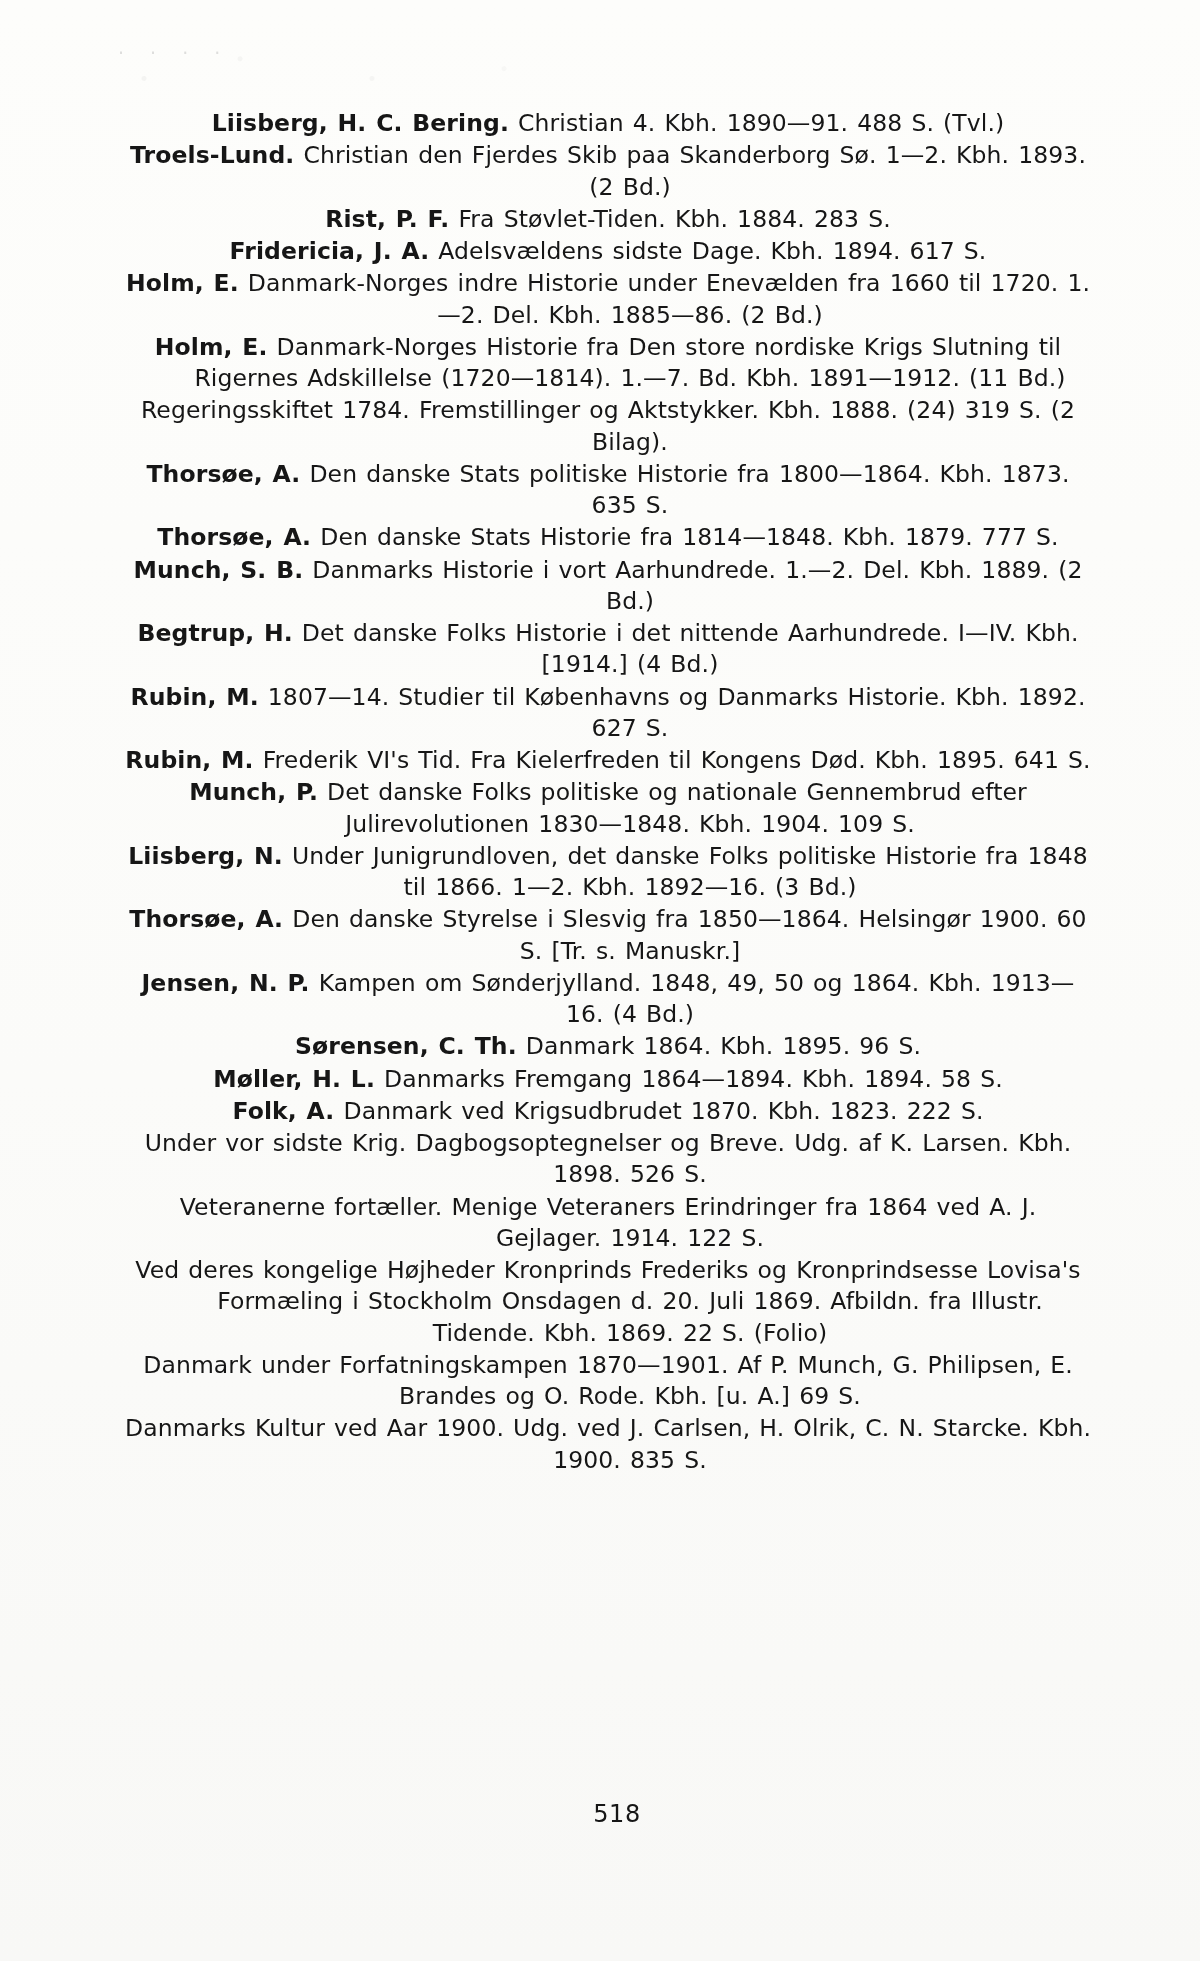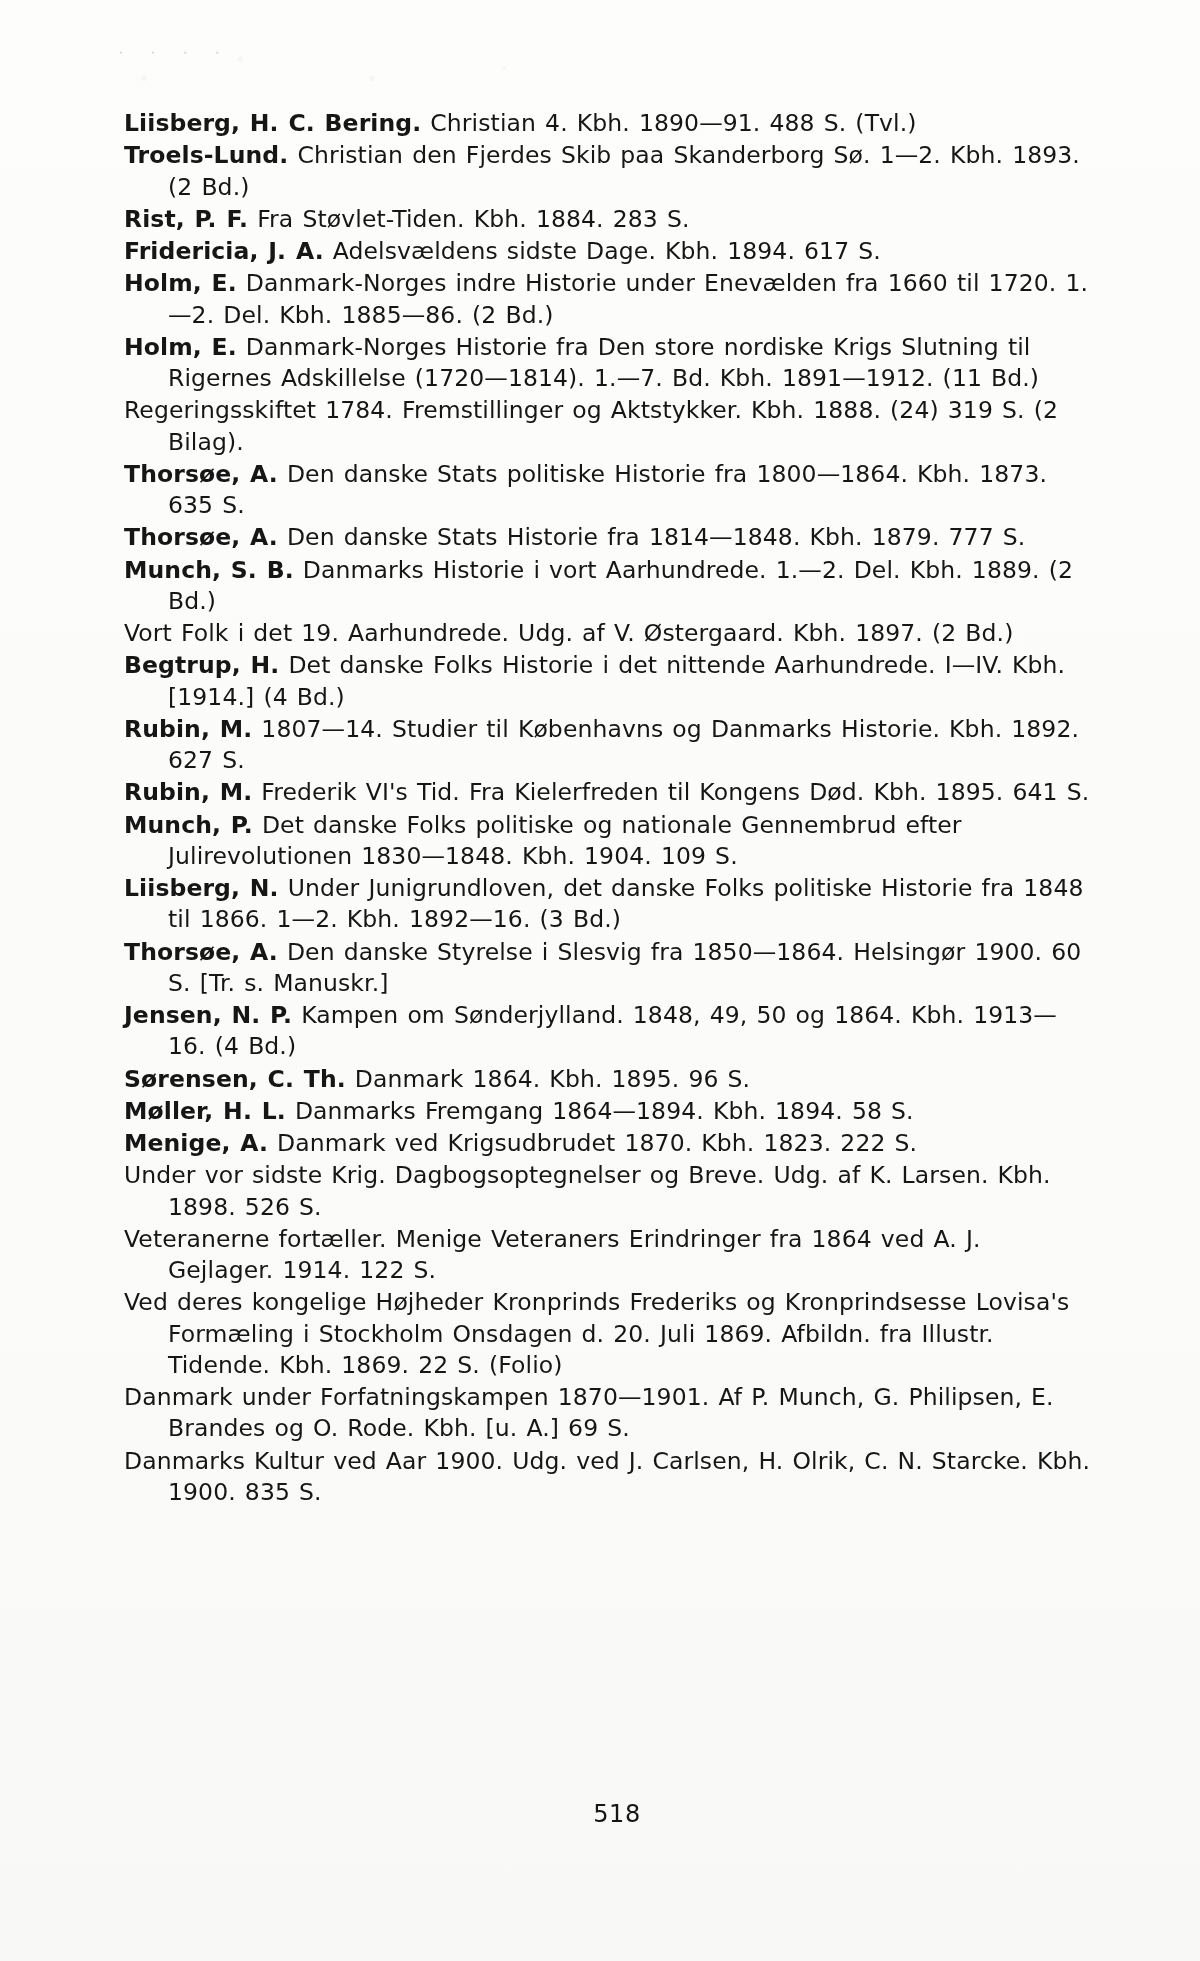--- a/index.html
+++ b/index.html
@@ -34,20 +34,21 @@
   }
   .entry {
     font-size: 23.5px;
     line-height: 1.33;
     margin: 0 0 1px 12px;
     text-indent: 0;
     padding-left: 44px;
     text-indent: -44px;
     letter-spacing: 0.1px;
     word-spacing: 1.5px;
+    text-align: center;
   }
   .entry.hang0 {
     padding-left: 44px;
     text-indent: -44px;
   }
   .entry b {
     font-weight: bold;
   }
   .folio {
     position: absolute;
@@ -85,31 +86,30 @@
   <p class="entry hang0"><b>Liisberg, H. C. Bering.</b> Christian 4. Kbh. 1890—91. 488 S. (Tvl.)</p>
       <p class="entry hang0"><b>Troels-Lund.</b> Christian den Fjerdes Skib paa Skanderborg Sø. 1—2. Kbh. 1893. (2 Bd.)</p>
       <p class="entry hang0"><b>Rist, P. F.</b> Fra Støvlet-Tiden. Kbh. 1884. 283 S.</p>
       <p class="entry hang0"><b>Fridericia, J. A.</b> Adelsvældens sidste Dage. Kbh. 1894. 617 S.</p>
       <p class="entry hang0"><b>Holm, E.</b> Danmark-Norges indre Historie under Enevælden fra 1660 til 1720. 1.—2. Del. Kbh. 1885—86. (2 Bd.)</p>
       <p class="entry hang0"><b>Holm, E.</b> Danmark-Norges Historie fra Den store nordiske Krigs Slutning til Rigernes Adskillelse (1720—1814). 1.—7. Bd. Kbh. 1891—1912. (11 Bd.)</p>
       <p class="entry hang0">Regeringsskiftet 1784. Fremstillinger og Aktstykker. Kbh. 1888. (24) 319 S. (2 Bilag).</p>
       <p class="entry hang0"><b>Thorsøe, A.</b> Den danske Stats politiske Historie fra 1800—1864. Kbh. 1873. 635 S.</p>
       <p class="entry hang0"><b>Thorsøe, A.</b> Den danske Stats Historie fra 1814—1848. Kbh. 1879. 777 S.</p>
       <p class="entry hang0"><b>Munch, S. B.</b> Danmarks Historie i vort Aarhundrede. 1.—2. Del. Kbh. 1889. (2 Bd.)</p>
-      <p class="entry hang0">Vort Folk i det 19. Aarhundrede. Udg. af V. Østergaard. Kbh. 1897. (2 Bd.)</p>
       <p class="entry hang0"><b>Begtrup, H.</b> Det danske Folks Historie i det nittende Aarhundrede. I—IV. Kbh. [1914.] (4 Bd.)</p>
       <p class="entry hang0"><b>Rubin, M.</b> 1807—14. Studier til Københavns og Danmarks Historie. Kbh. 1892. 627 S.</p>
       <p class="entry hang0"><b>Rubin, M.</b> Frederik VI's Tid. Fra Kielerfreden til Kongens Død. Kbh. 1895. 641 S.</p>
       <p class="entry hang0"><b>Munch, P.</b> Det danske Folks politiske og nationale Gennembrud efter Julirevolutionen 1830—1848. Kbh. 1904. 109 S.</p>
       <p class="entry hang0"><b>Liisberg, N.</b> Under Junigrundloven, det danske Folks politiske Historie fra 1848 til 1866. 1—2. Kbh. 1892—16. (3 Bd.)</p>
       <p class="entry hang0"><b>Thorsøe, A.</b> Den danske Styrelse i Slesvig fra 1850—1864. Helsingør 1900. 60 S. [Tr. s. Manuskr.]</p>
       <p class="entry hang0"><b>Jensen, N. P.</b> Kampen om Sønderjylland. 1848, 49, 50 og 1864. Kbh. 1913—16. (4 Bd.)</p>
       <p class="entry hang0"><b>Sørensen, C. Th.</b> Danmark 1864. Kbh. 1895. 96 S.</p>
       <p class="entry hang0"><b>Møller, H. L.</b> Danmarks Fremgang 1864—1894. Kbh. 1894. 58 S.</p>
-      <p class="entry hang0"><b>Menige, A.</b> Danmark ved Krigsudbrudet 1870. Kbh. 1823. 222 S.</p>
+      <p class="entry hang0"><b>Folk, A.</b> Danmark ved Krigsudbrudet 1870. Kbh. 1823. 222 S.</p>
       <p class="entry hang0">Under vor sidste Krig. Dagbogsoptegnelser og Breve. Udg. af K. Larsen. Kbh. 1898. 526 S.</p>
       <p class="entry hang0">Veteranerne fortæller. Menige Veteraners Erindringer fra 1864 ved A. J. Gejlager. 1914. 122 S.</p>
       <p class="entry hang0">Ved deres kongelige Højheder Kronprinds Frederiks og Kronprindsesse Lovisa's Formæling i Stockholm Onsdagen d. 20. Juli 1869. Afbildn. fra Illustr. Tidende. Kbh. 1869. 22 S. (Folio)</p>
       <p class="entry hang0">Danmark under Forfatningskampen 1870—1901. Af P. Munch, G. Philipsen, E. Brandes og O. Rode. Kbh. [u. A.] 69 S.</p>
       <p class="entry hang0">Danmarks Kultur ved Aar 1900. Udg. ved J. Carlsen, H. Olrik, C. N. Starcke. Kbh. 1900. 835 S.</p>
     </div>
 
   <div class="folio">518</div>
 
 </div>

